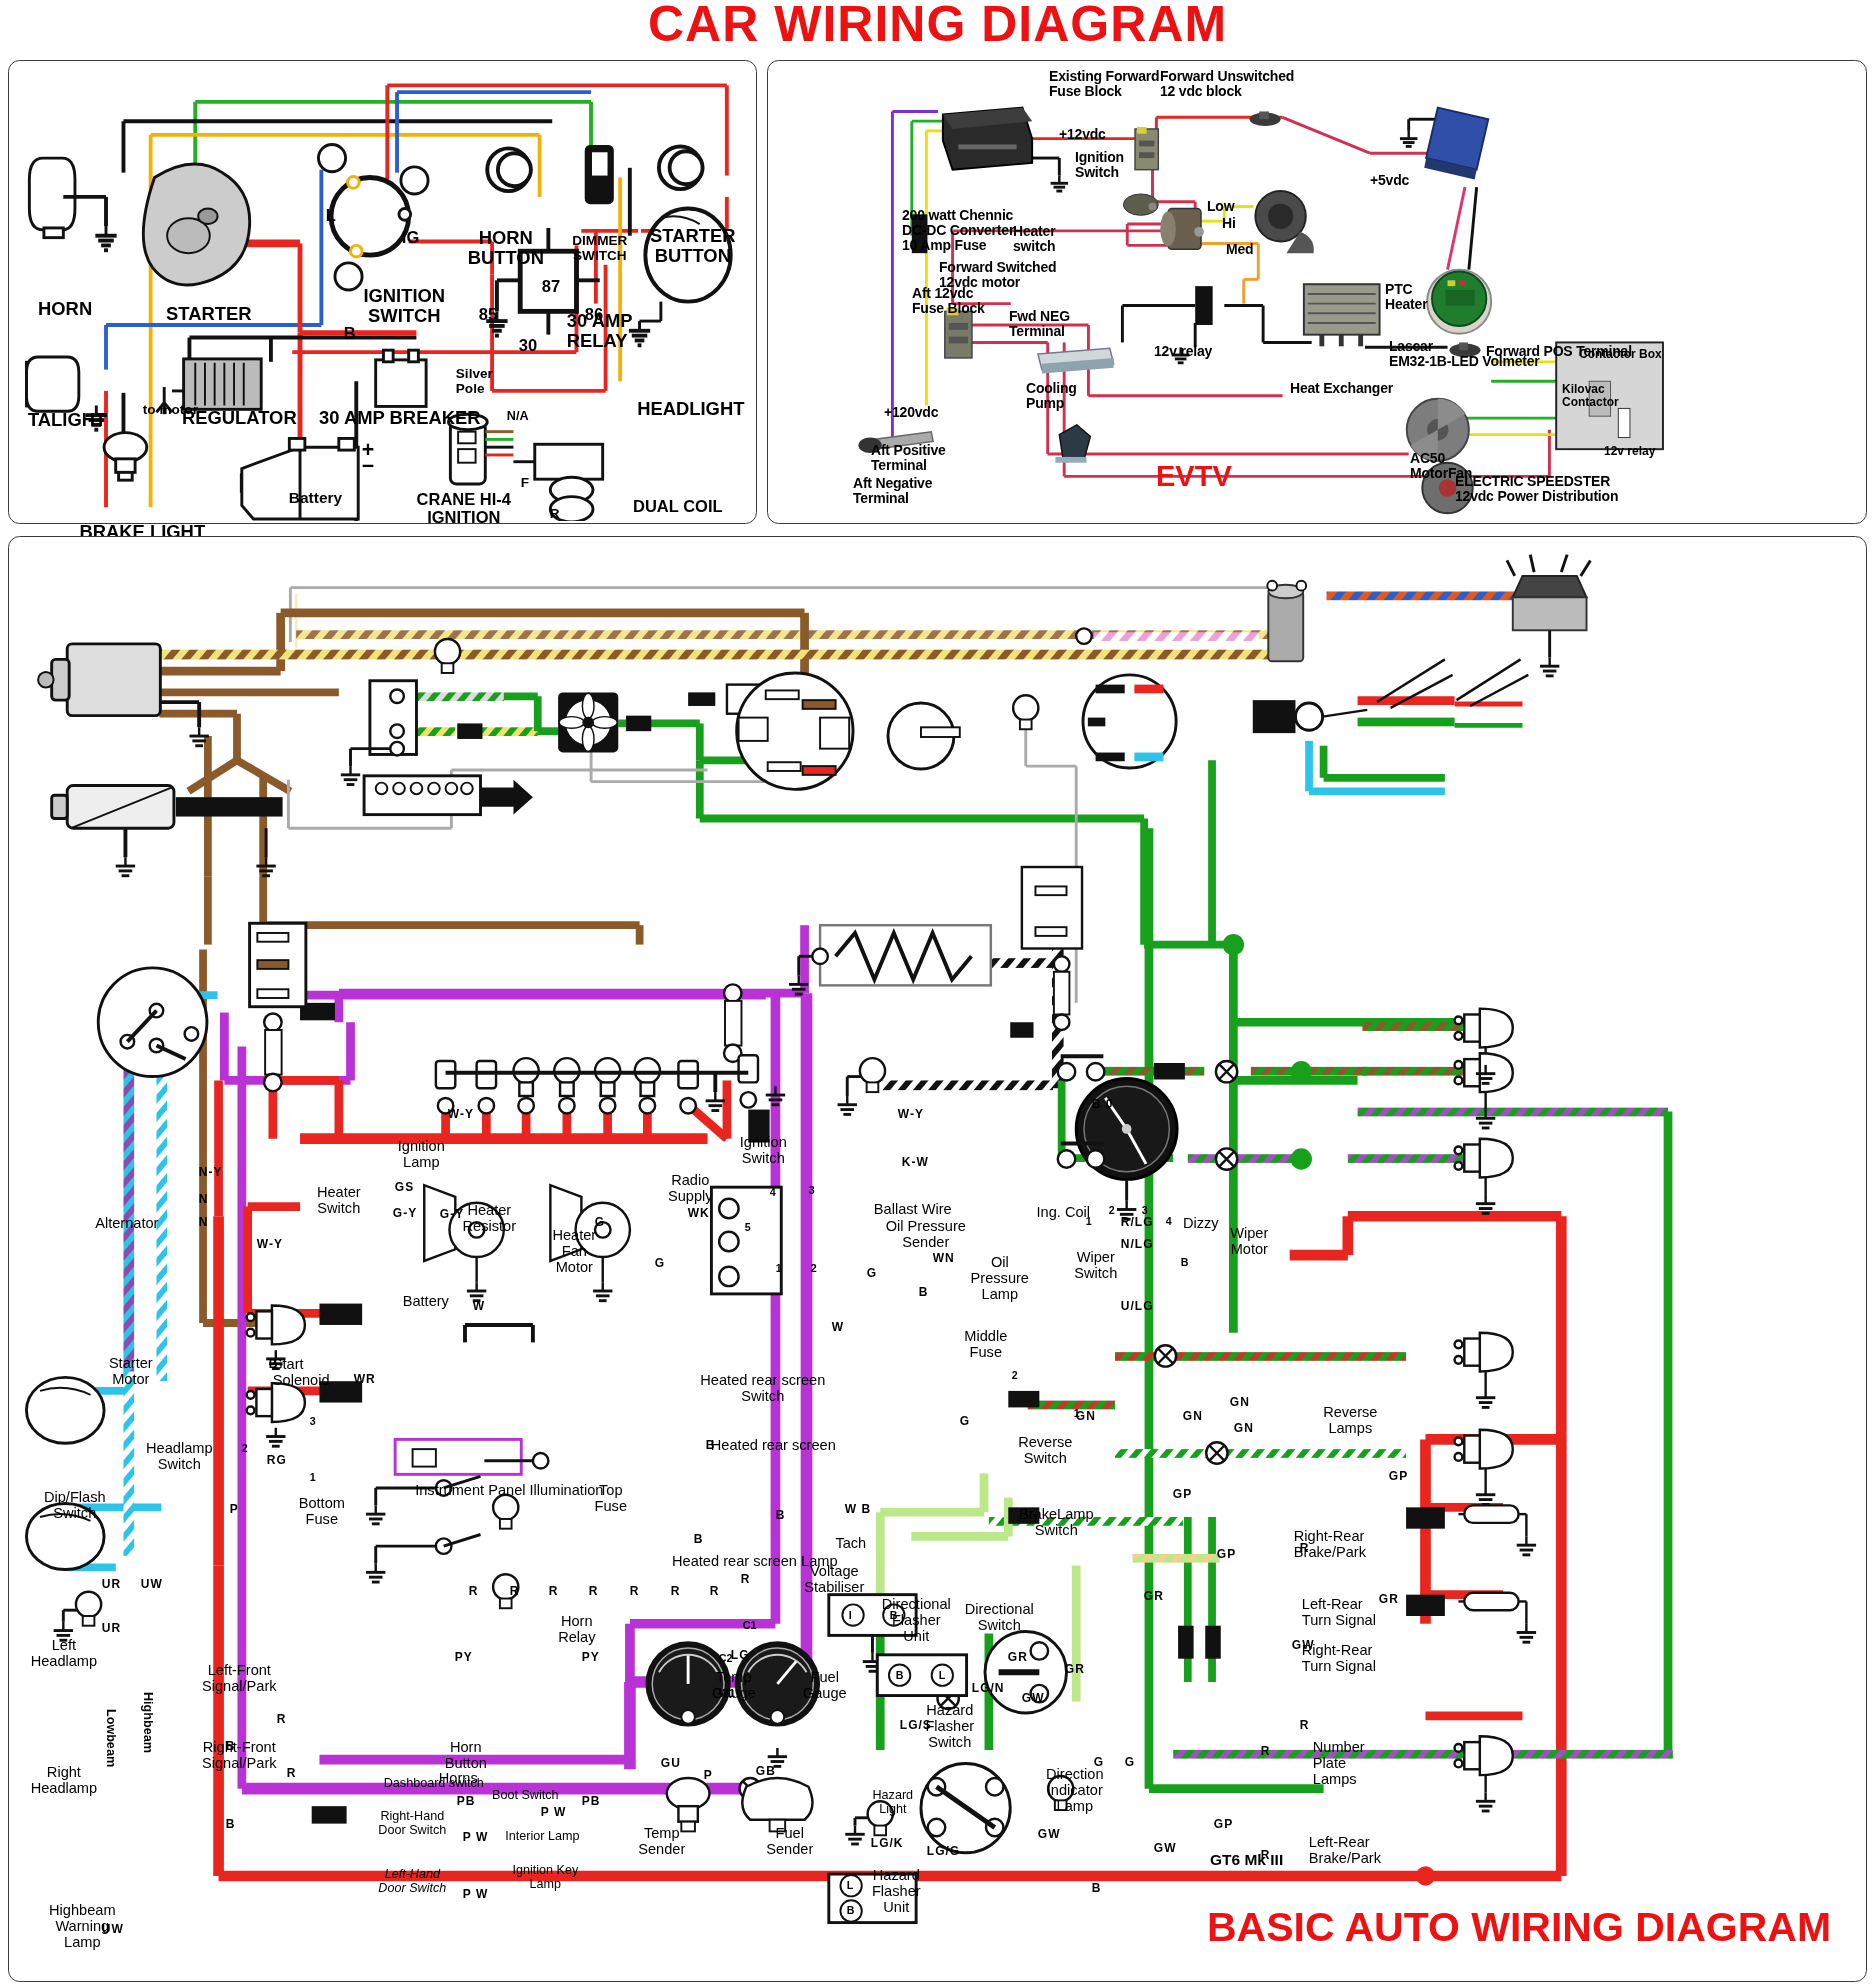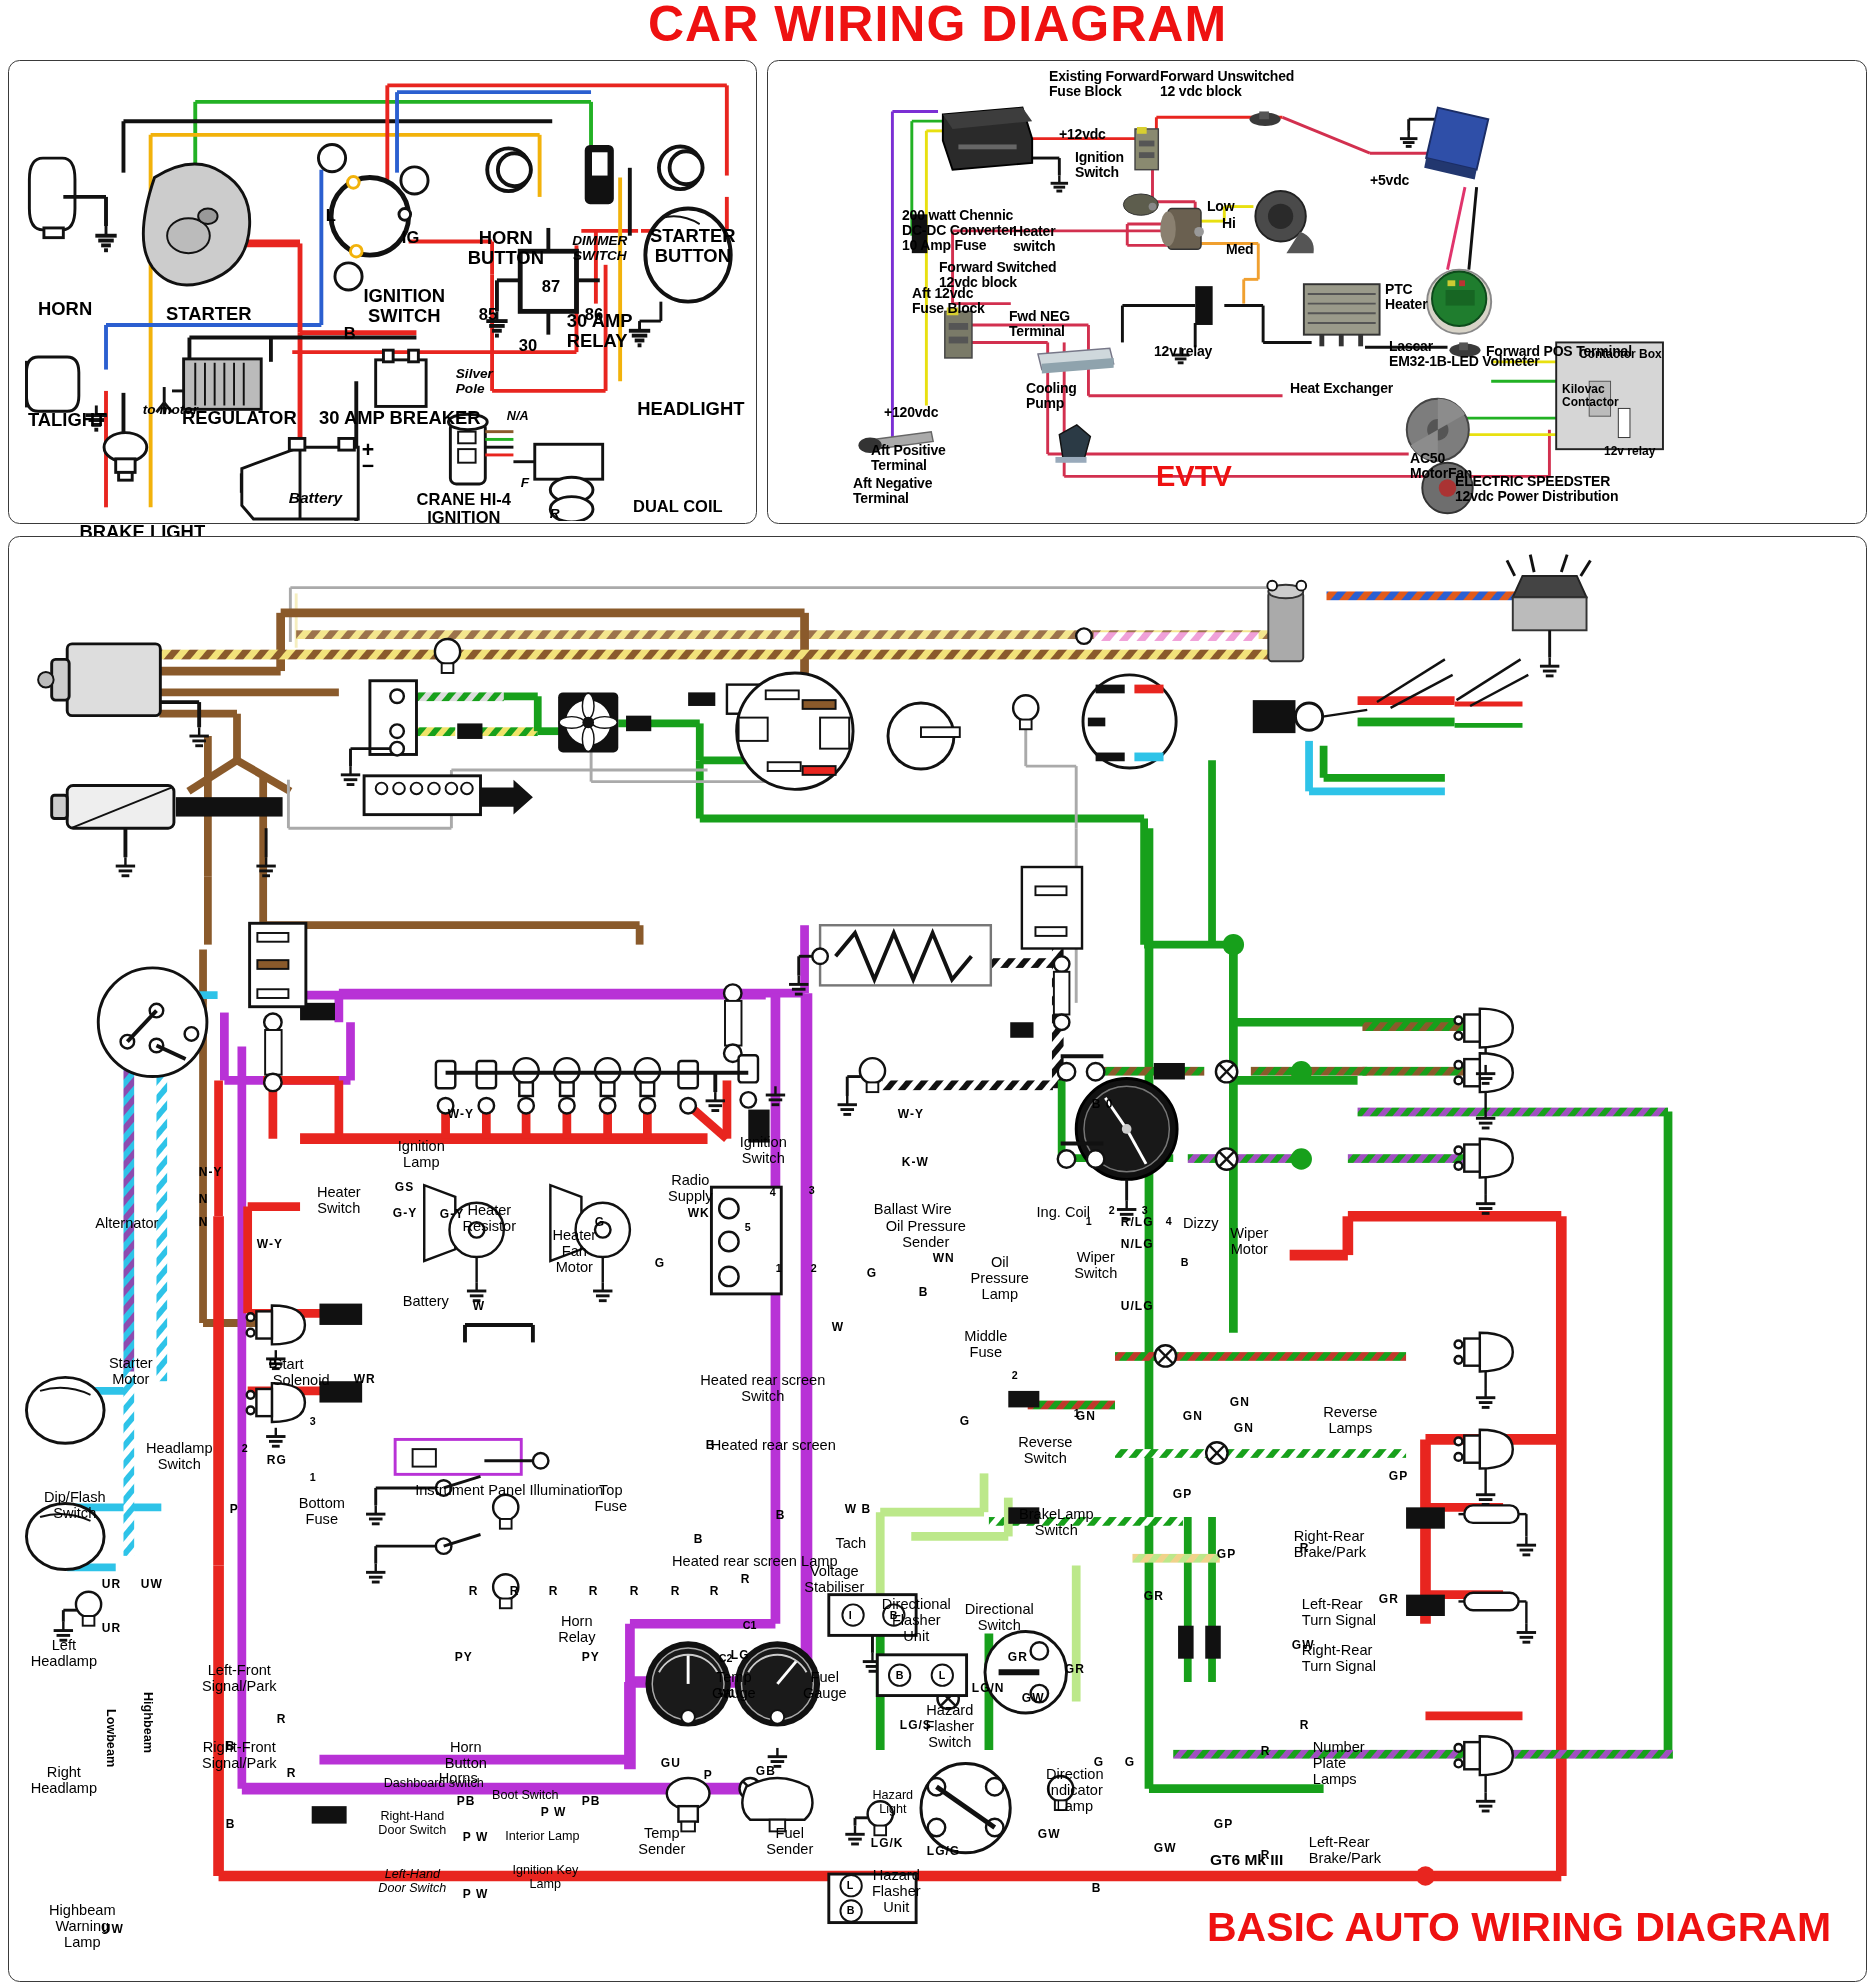--- a/index.html
+++ b/index.html
@@ -35,21 +35,21 @@
   .lb {
     position:absolute; color:#000;
     font-family:"Liberation Sans", sans-serif;
     white-space:pre; line-height:1.08;
   }
   .bold  { font-weight:bold; }
   .red   { color:#ee1111; font-weight:bold; }
 
   
   .p1lab { font-size:18.4px; font-weight:bold; text-align:center; }
-  .p1sm  { font-size:13.6px; font-weight:bold;font-style:italic; }
+  .p1sm  { font-size:13.6px; font-weight:bold; }
   .p1num { font-size:16.5px; font-weight:bold; }
 
   
   .p2lab { font-size:14px; font-weight:bold; letter-spacing:-0.2px; }
   .p2sm  { font-size:12px; font-weight:bold; }
 
   
   .p3lab { font-size:14.6px; text-align:center; }
   .p3code{ font-size:12px; font-weight:bold; letter-spacing:1px; }
   .p3sm  { font-size:10.7px; font-weight:bold; }
@@ -492,21 +492,21 @@
   <div class="lb p2lab" style="left:307px; top:89px;">Ignition
 Switch</div>
   <div class="lb p2lab" style="left:281px; top:7.8px;">Existing Forward
 Fuse Block</div>
   <div class="lb p2lab" style="left:392px; top:7.8px;">Forward Unswitched
 12 vdc block</div>
   <div class="lb p2lab" style="left:602px; top:112px;">+5vdc</div>
   <div class="lb p2lab" style="left:621px; top:278px;">Lascar
 EM32-1B-LED Volmeter</div>
   <div class="lb p2lab" style="left:171px; top:199px;">Forward Switched
-12vdc block</div>
+12vdc motor</div>
   <div class="lb p2lab" style="left:245px; top:163px;">Heater
 switch</div>
   <div class="lb p2lab" style="left:439px; top:138px;">Low</div>
   <div class="lb p2lab" style="left:454px; top:155px;">Hi</div>
   <div class="lb p2lab" style="left:458px; top:181px;">Med</div>
   <div class="lb p2lab" style="left:617px; top:221px;">PTC
 Heater</div>
   <div class="lb p2lab" style="left:144px; top:225px;">Aft 12vdc
 Fuse Block</div>
   <div class="lb p2lab" style="left:241px; top:248px;">Fwd NEG

